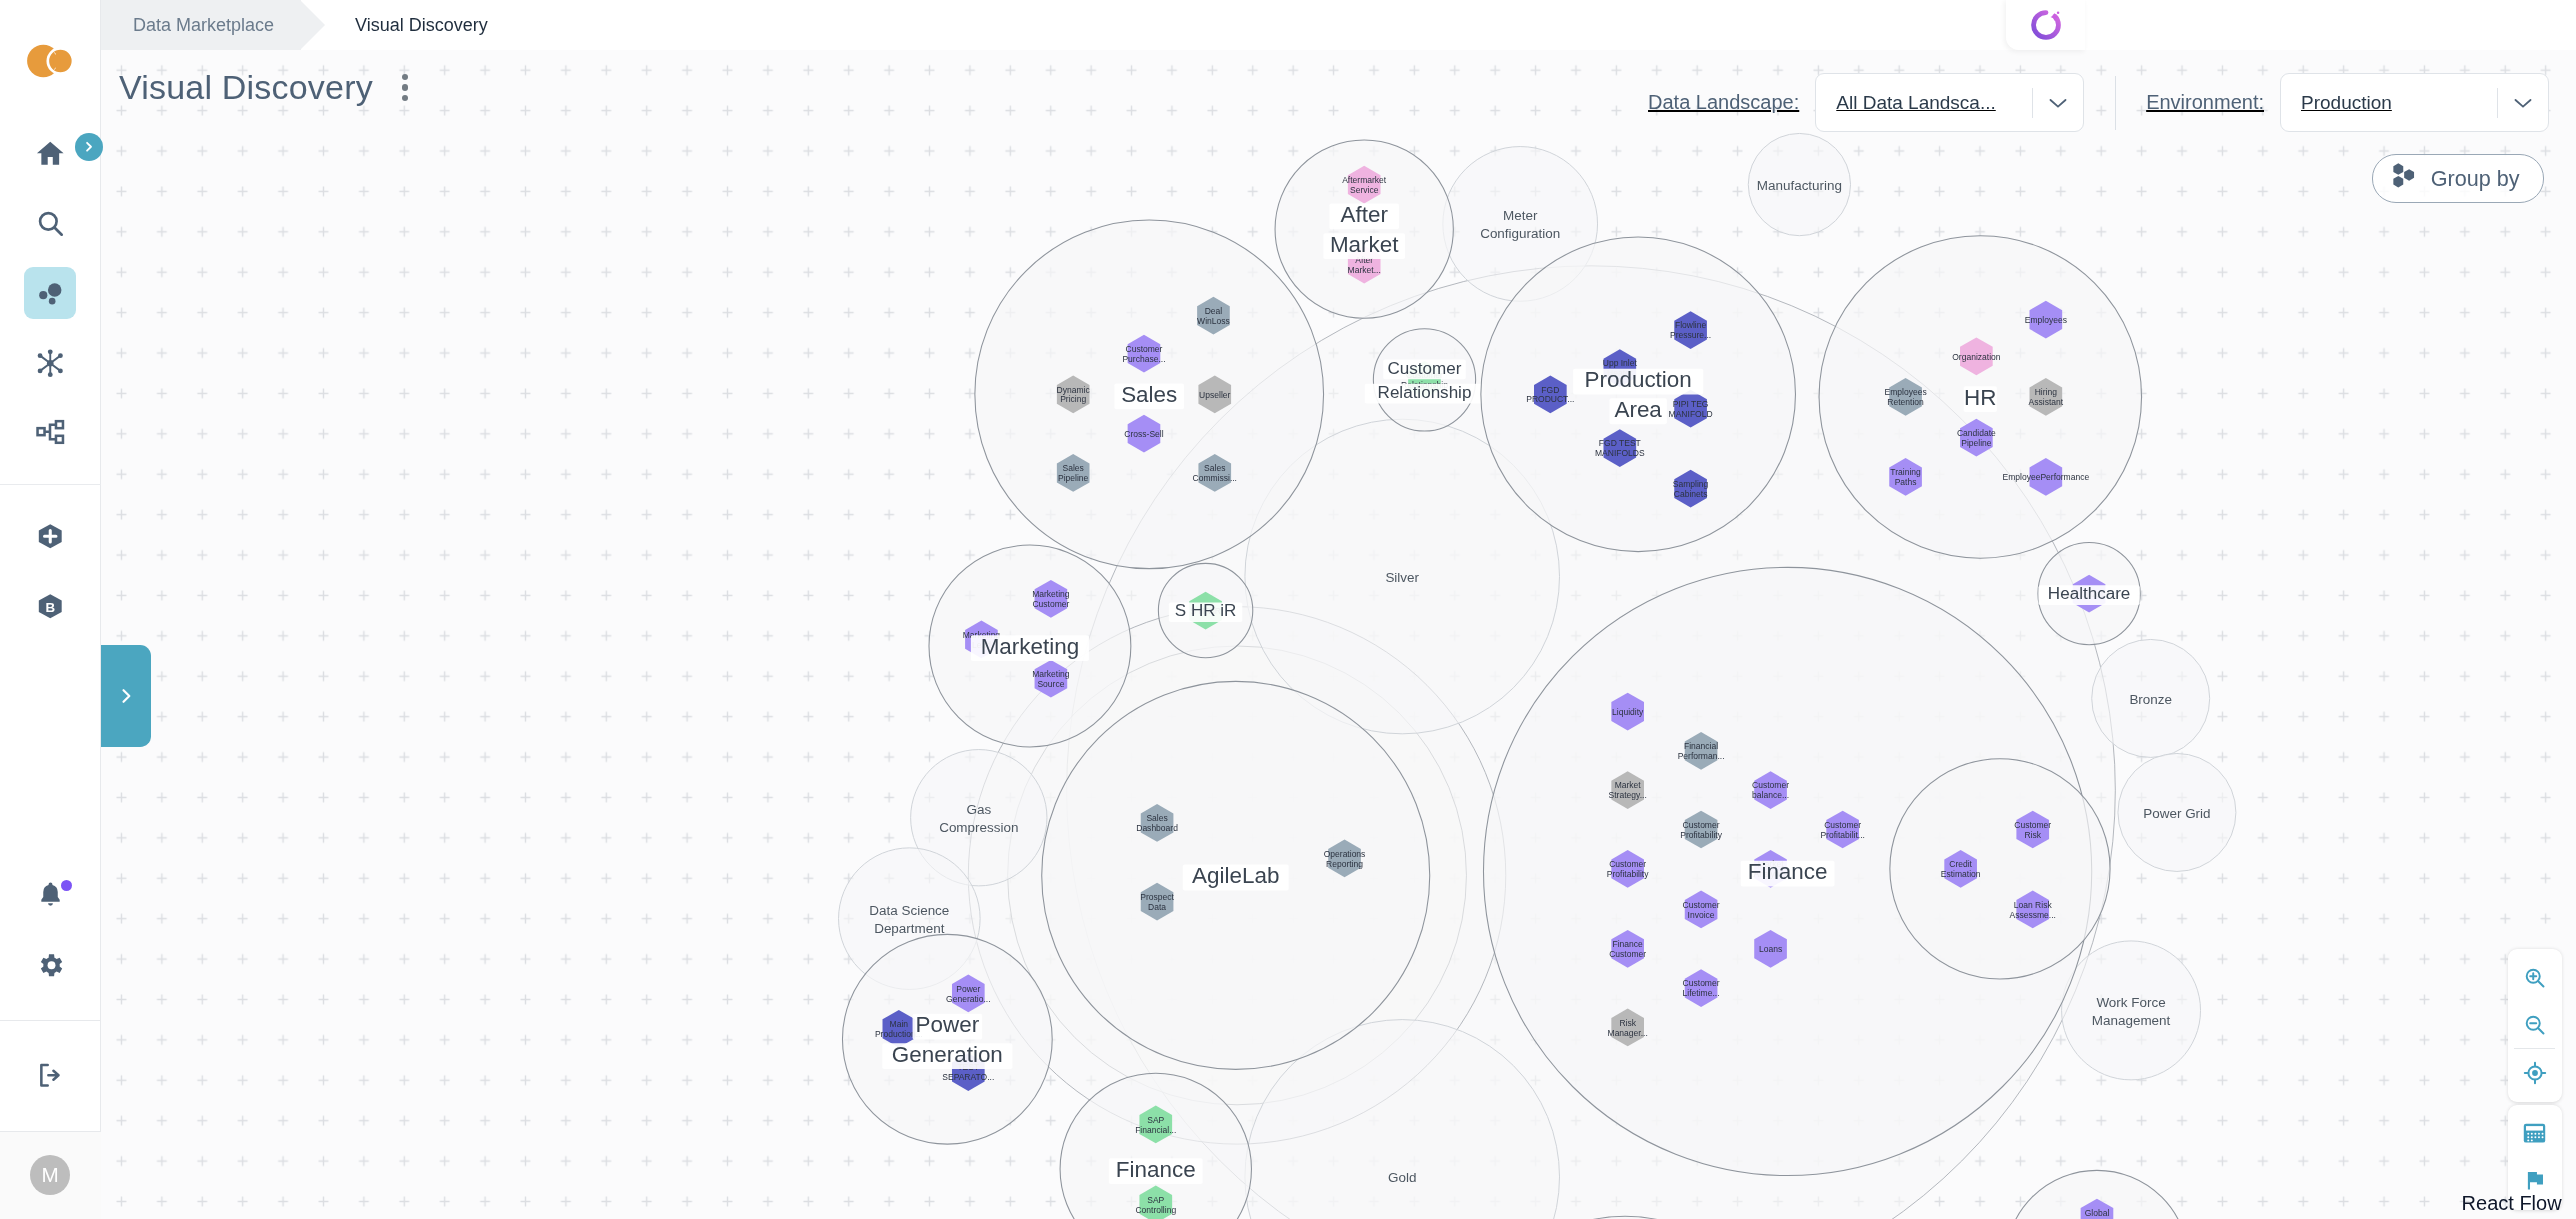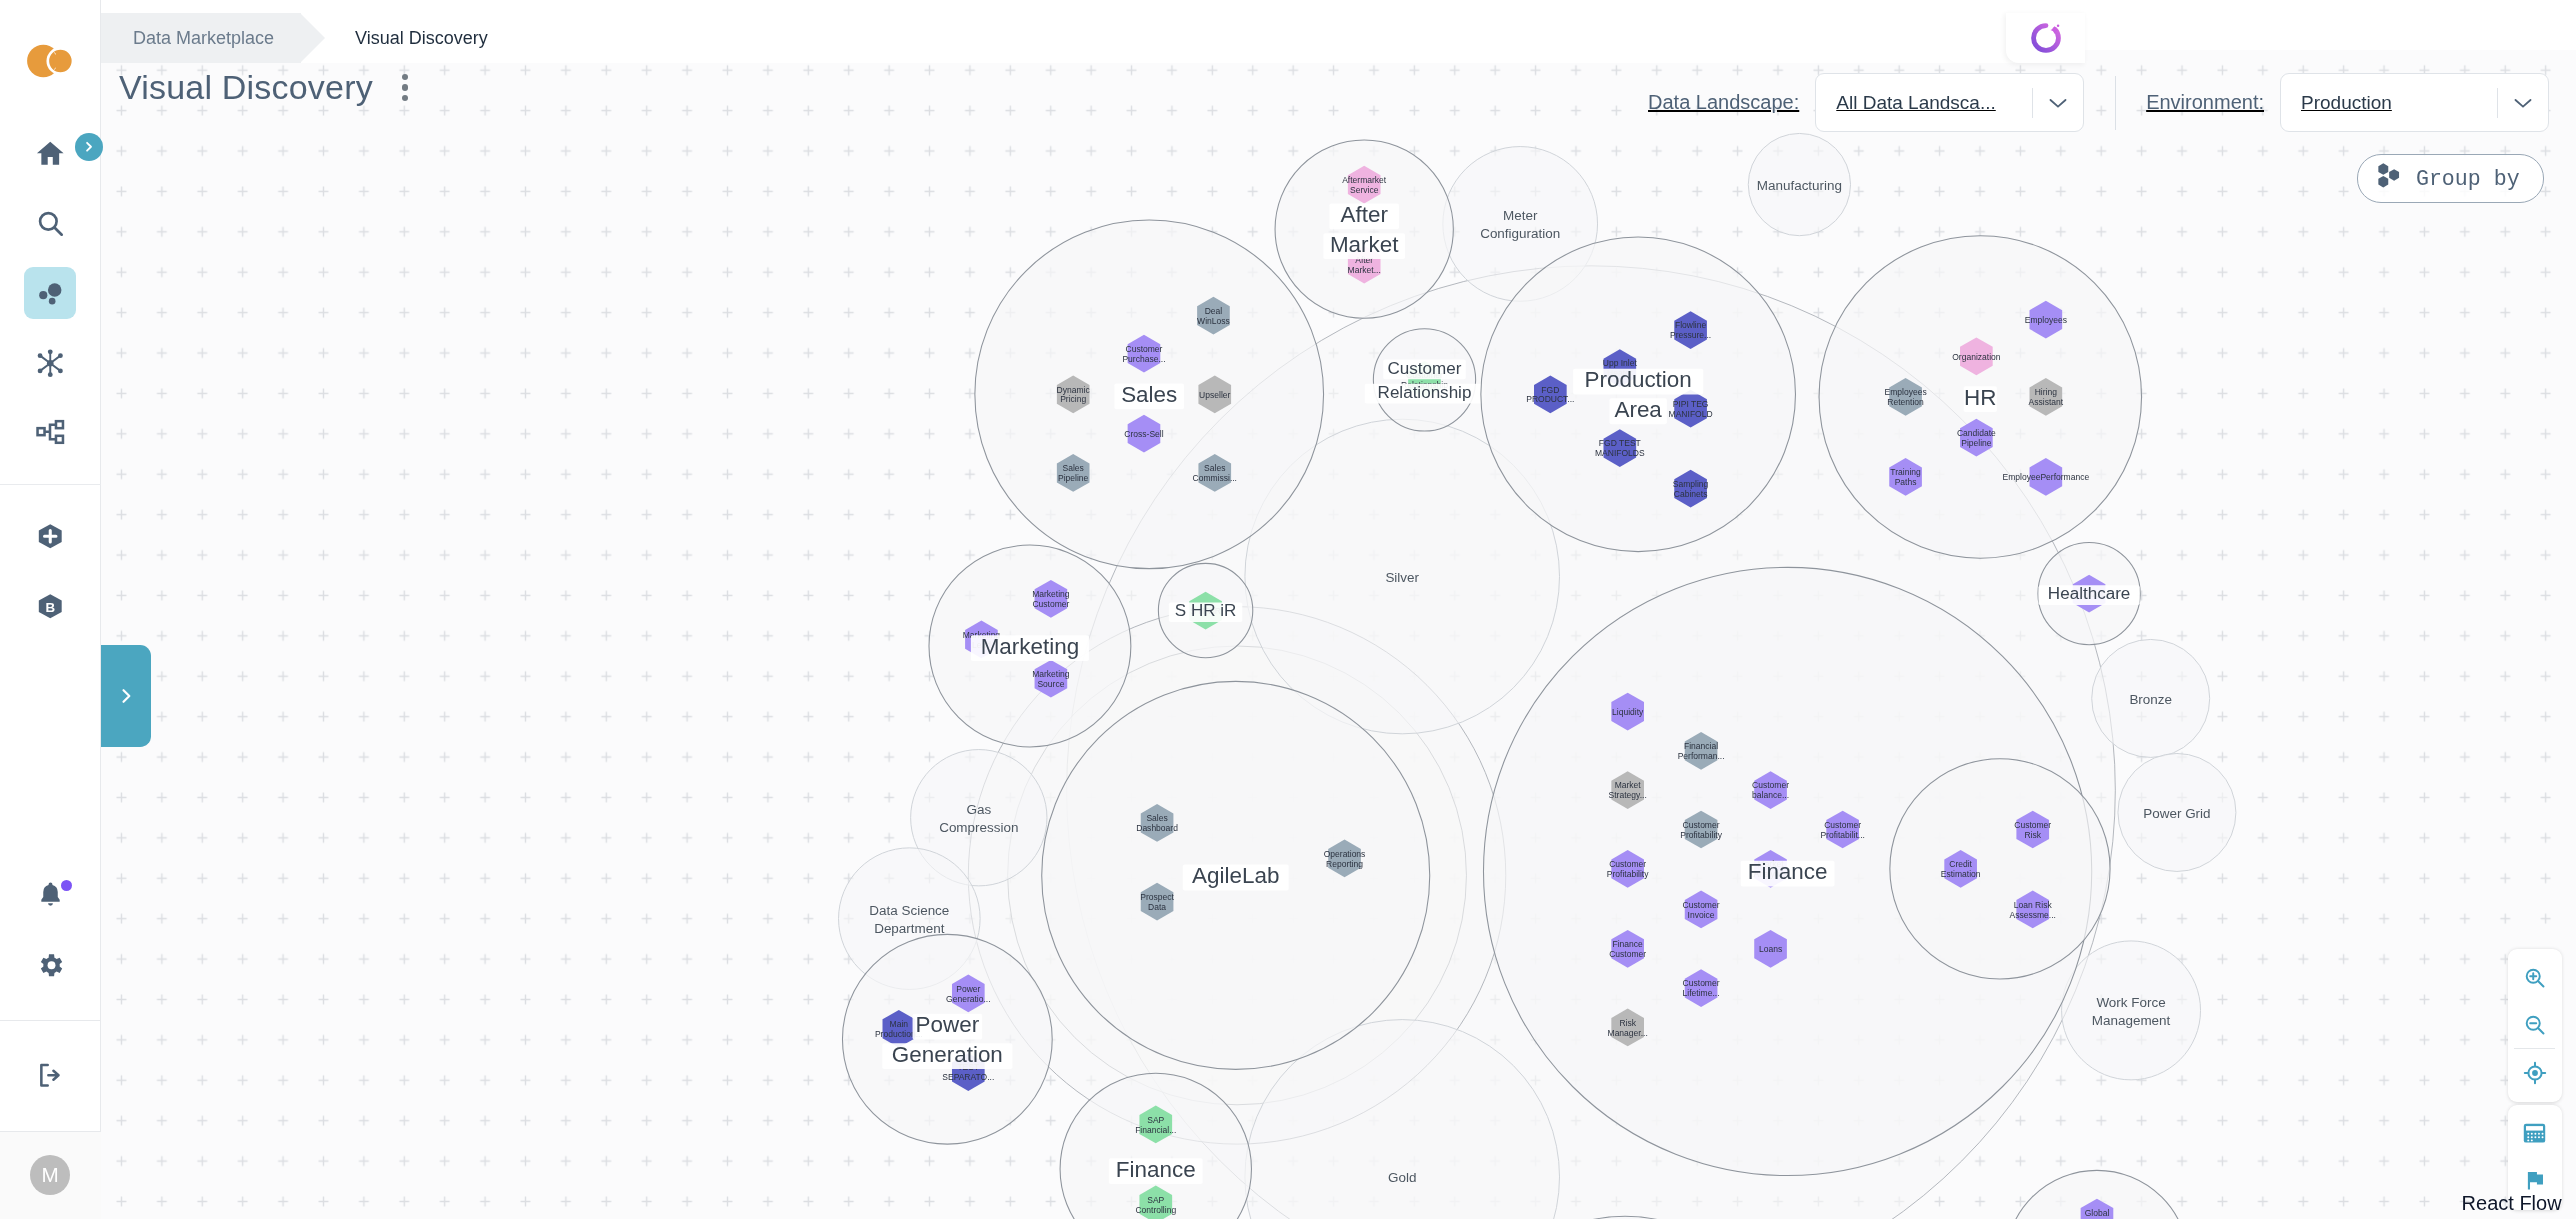--- a/index.html
+++ b/index.html
@@ -35,21 +35,21 @@
   .avatar {
     width: 40px; height: 40px; border-radius: 50%;
     background: #bdbdbd; color: #fff; font-size: 20.7px;
     display:flex; align-items:center; justify-content:center;
     margin: 23.4px 0 25px 0; font-weight: 400;
   }
   .avatar-zone { background:#fafafa; width:101px; display:flex; justify-content:center; }
 
   
   #topbar {
-    position: absolute; left: 101px; top: 13px; width: 1984px; height: 50px;
+    position: absolute; left: 101px; top: 0; width: 1984px; height: 50px;
     background: #ffffff; z-index: 35;
   }
   .crumb-wrap { display: flex; align-items: stretch; height: 50px; }
   .crumb {
     display: flex; align-items: center; font-size: 18px; color: #6b7b8c;
     padding: 0 27px 0 32px; background: #eef0f2; position: relative;
   }
   .crumb:after {
     content: ""; position: absolute; right: -24px; top: 0;
     border-left: 25px solid #eef0f2;
@@ -116,21 +116,21 @@
   .select-val { flex:1; padding-left:20px; font-size:19px; color:#2b3a4a; white-space:nowrap; overflow:hidden; }
   .select-divider { width:0.9px; height:30.5px; background:#dfe3e8; }
   .select-caret { width:50px; display:flex; align-items:center; justify-content:center; color:#4e6176; font-size:14.4px; }
   .ctrl-sep { width:0.9px; height:54px; background:#dbe0e6; margin: 0 30.5px; }
 
   #groupby-btn {
     position: absolute; right: 32px; top: 104px; z-index: 12;
     height: 49px; border: 0.9px solid #9aa8b6; border-radius: 24px;
     background: rgba(255,255,255,.85);
     display: flex; align-items: center; gap: 10.8px; padding: 0 23.4px 0 18px;
-    font-size: 21.6px; color: #4e6176; cursor: pointer; font-family: Liberation Mono, monospace;
+    font-size: 21.6px; color: #4e6176; cursor: pointer;
   }
 
   
   #drawer-handle {
     position: absolute; left: 0px; top: 595px; width: 50px; height: 102px;
     background: #4ba6c0; border-radius: 0 10.8px 10.8px 0; z-index: 20;
     display: flex; align-items: center; justify-content: center; cursor: pointer;
   }
   #sidebar-expand {
     position: absolute; left: 75px; top: 133px; width: 28px; height: 28px;

